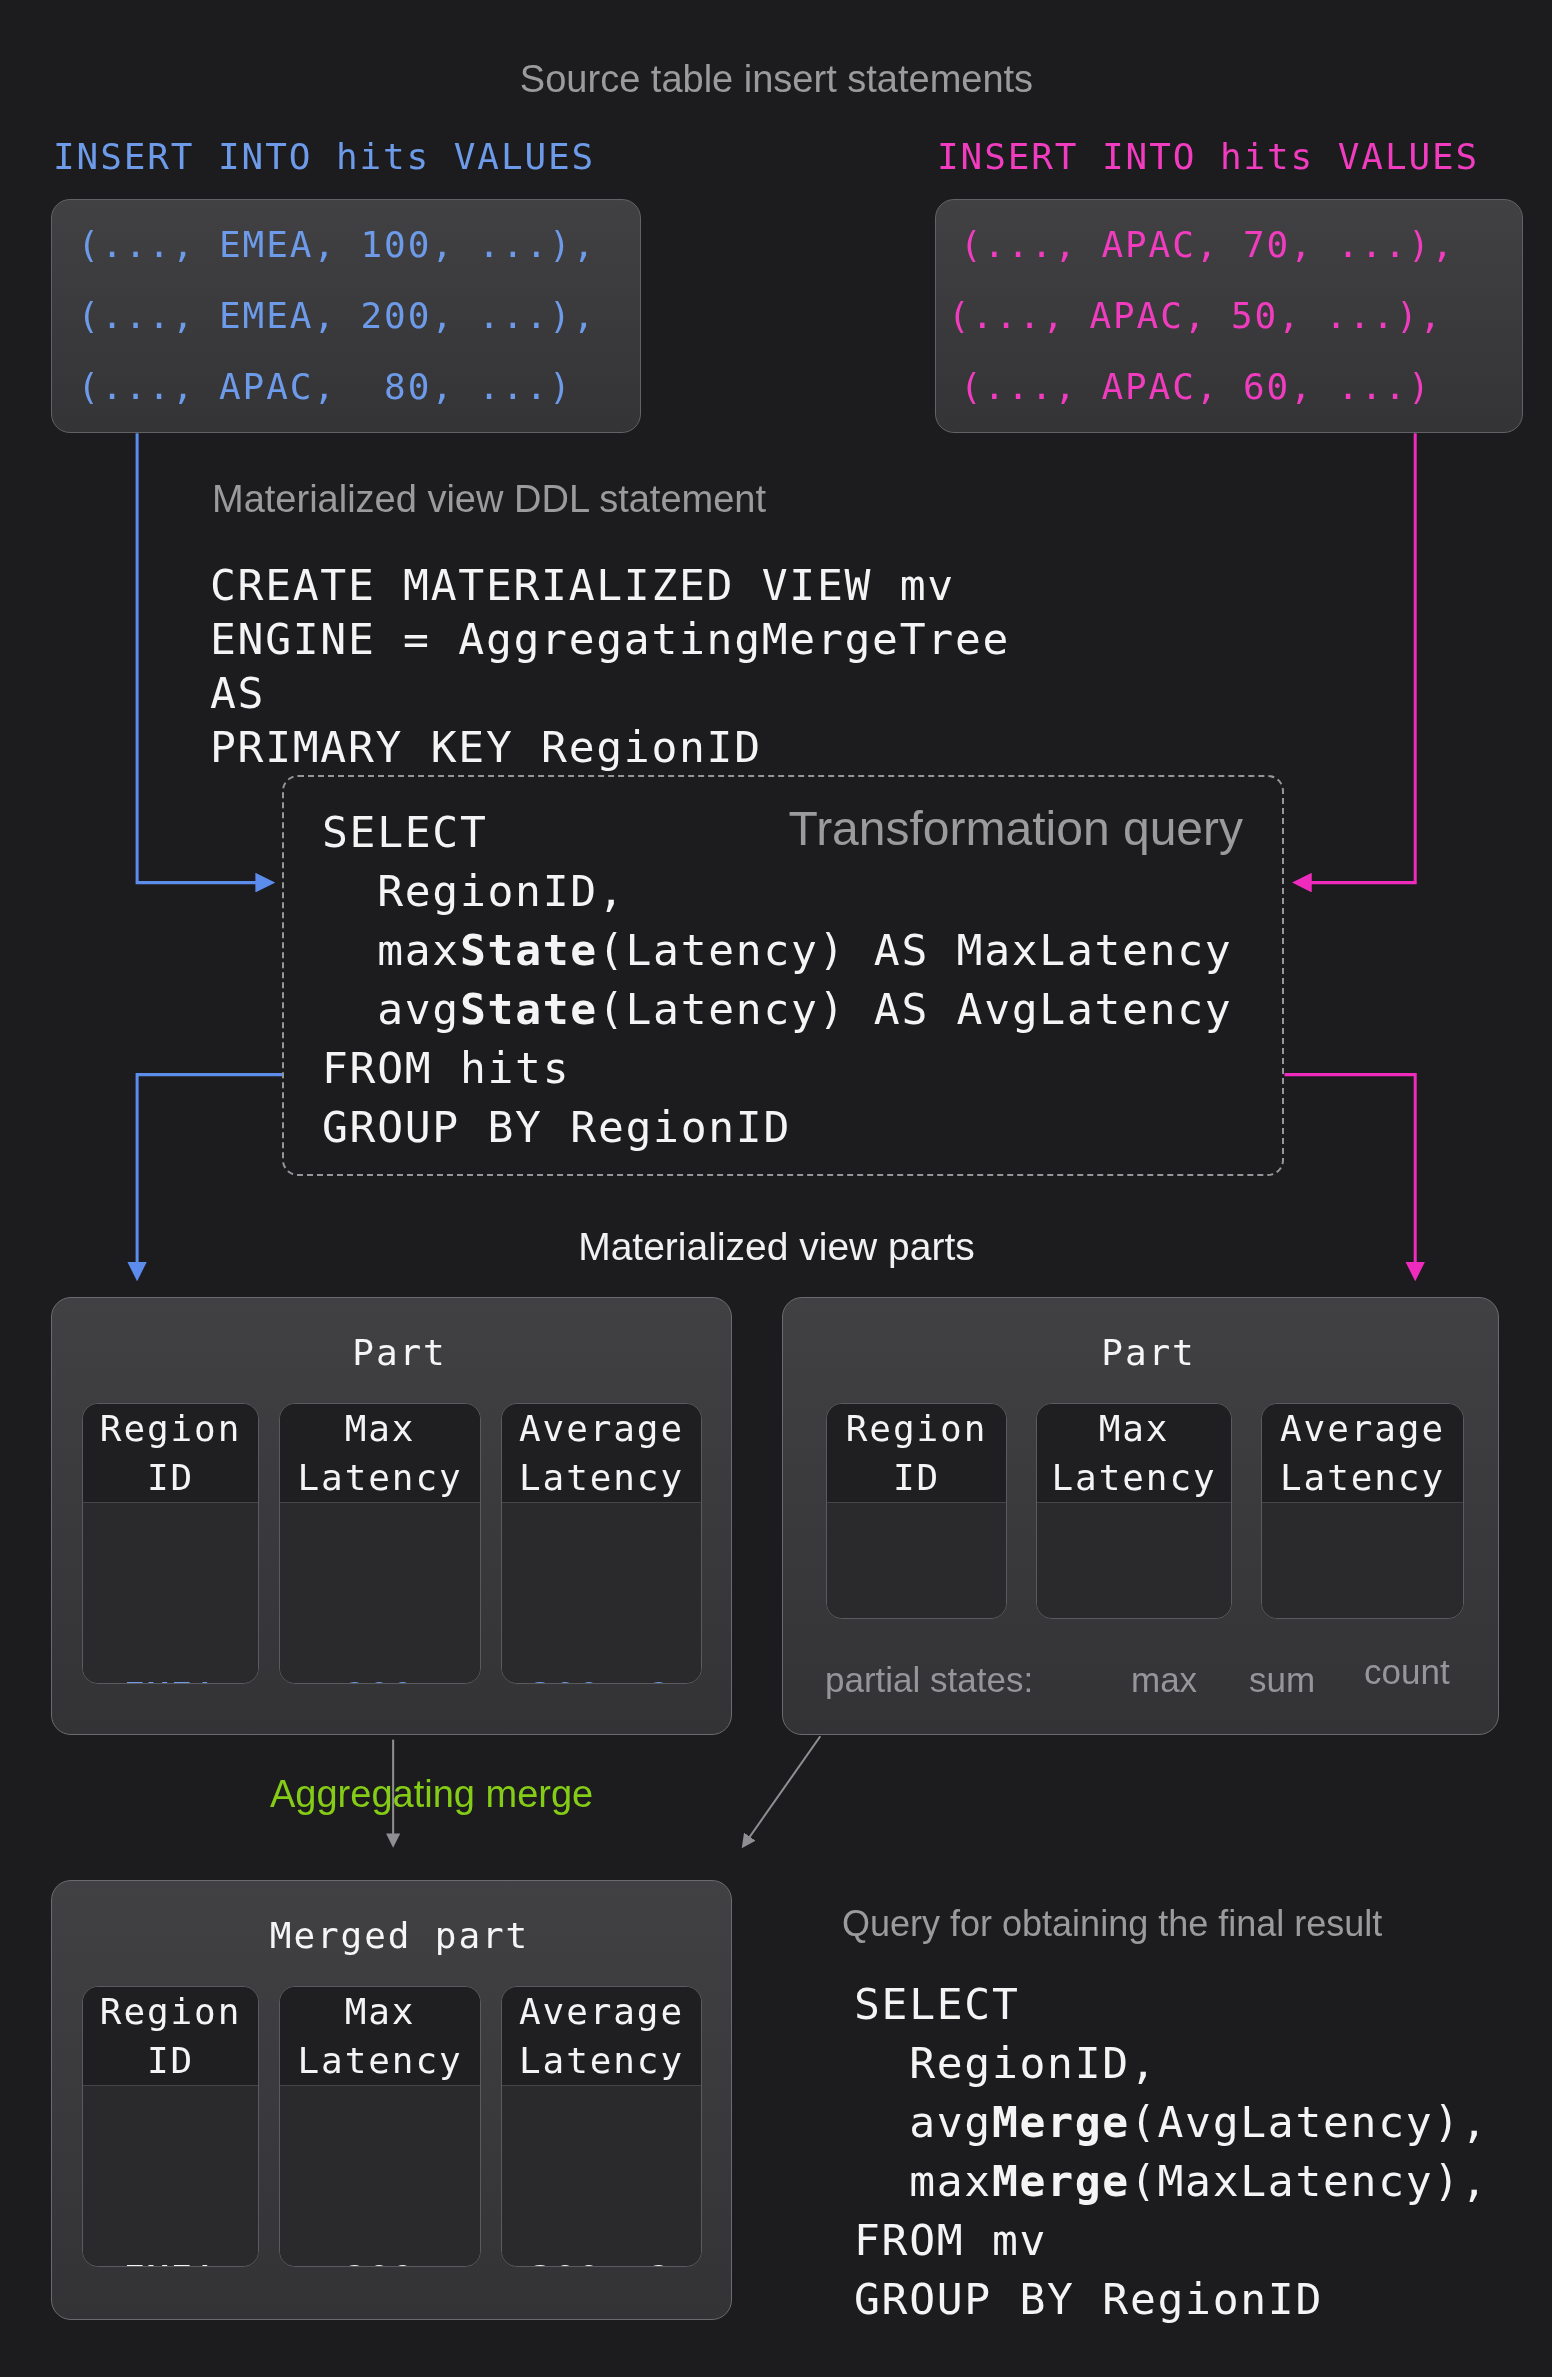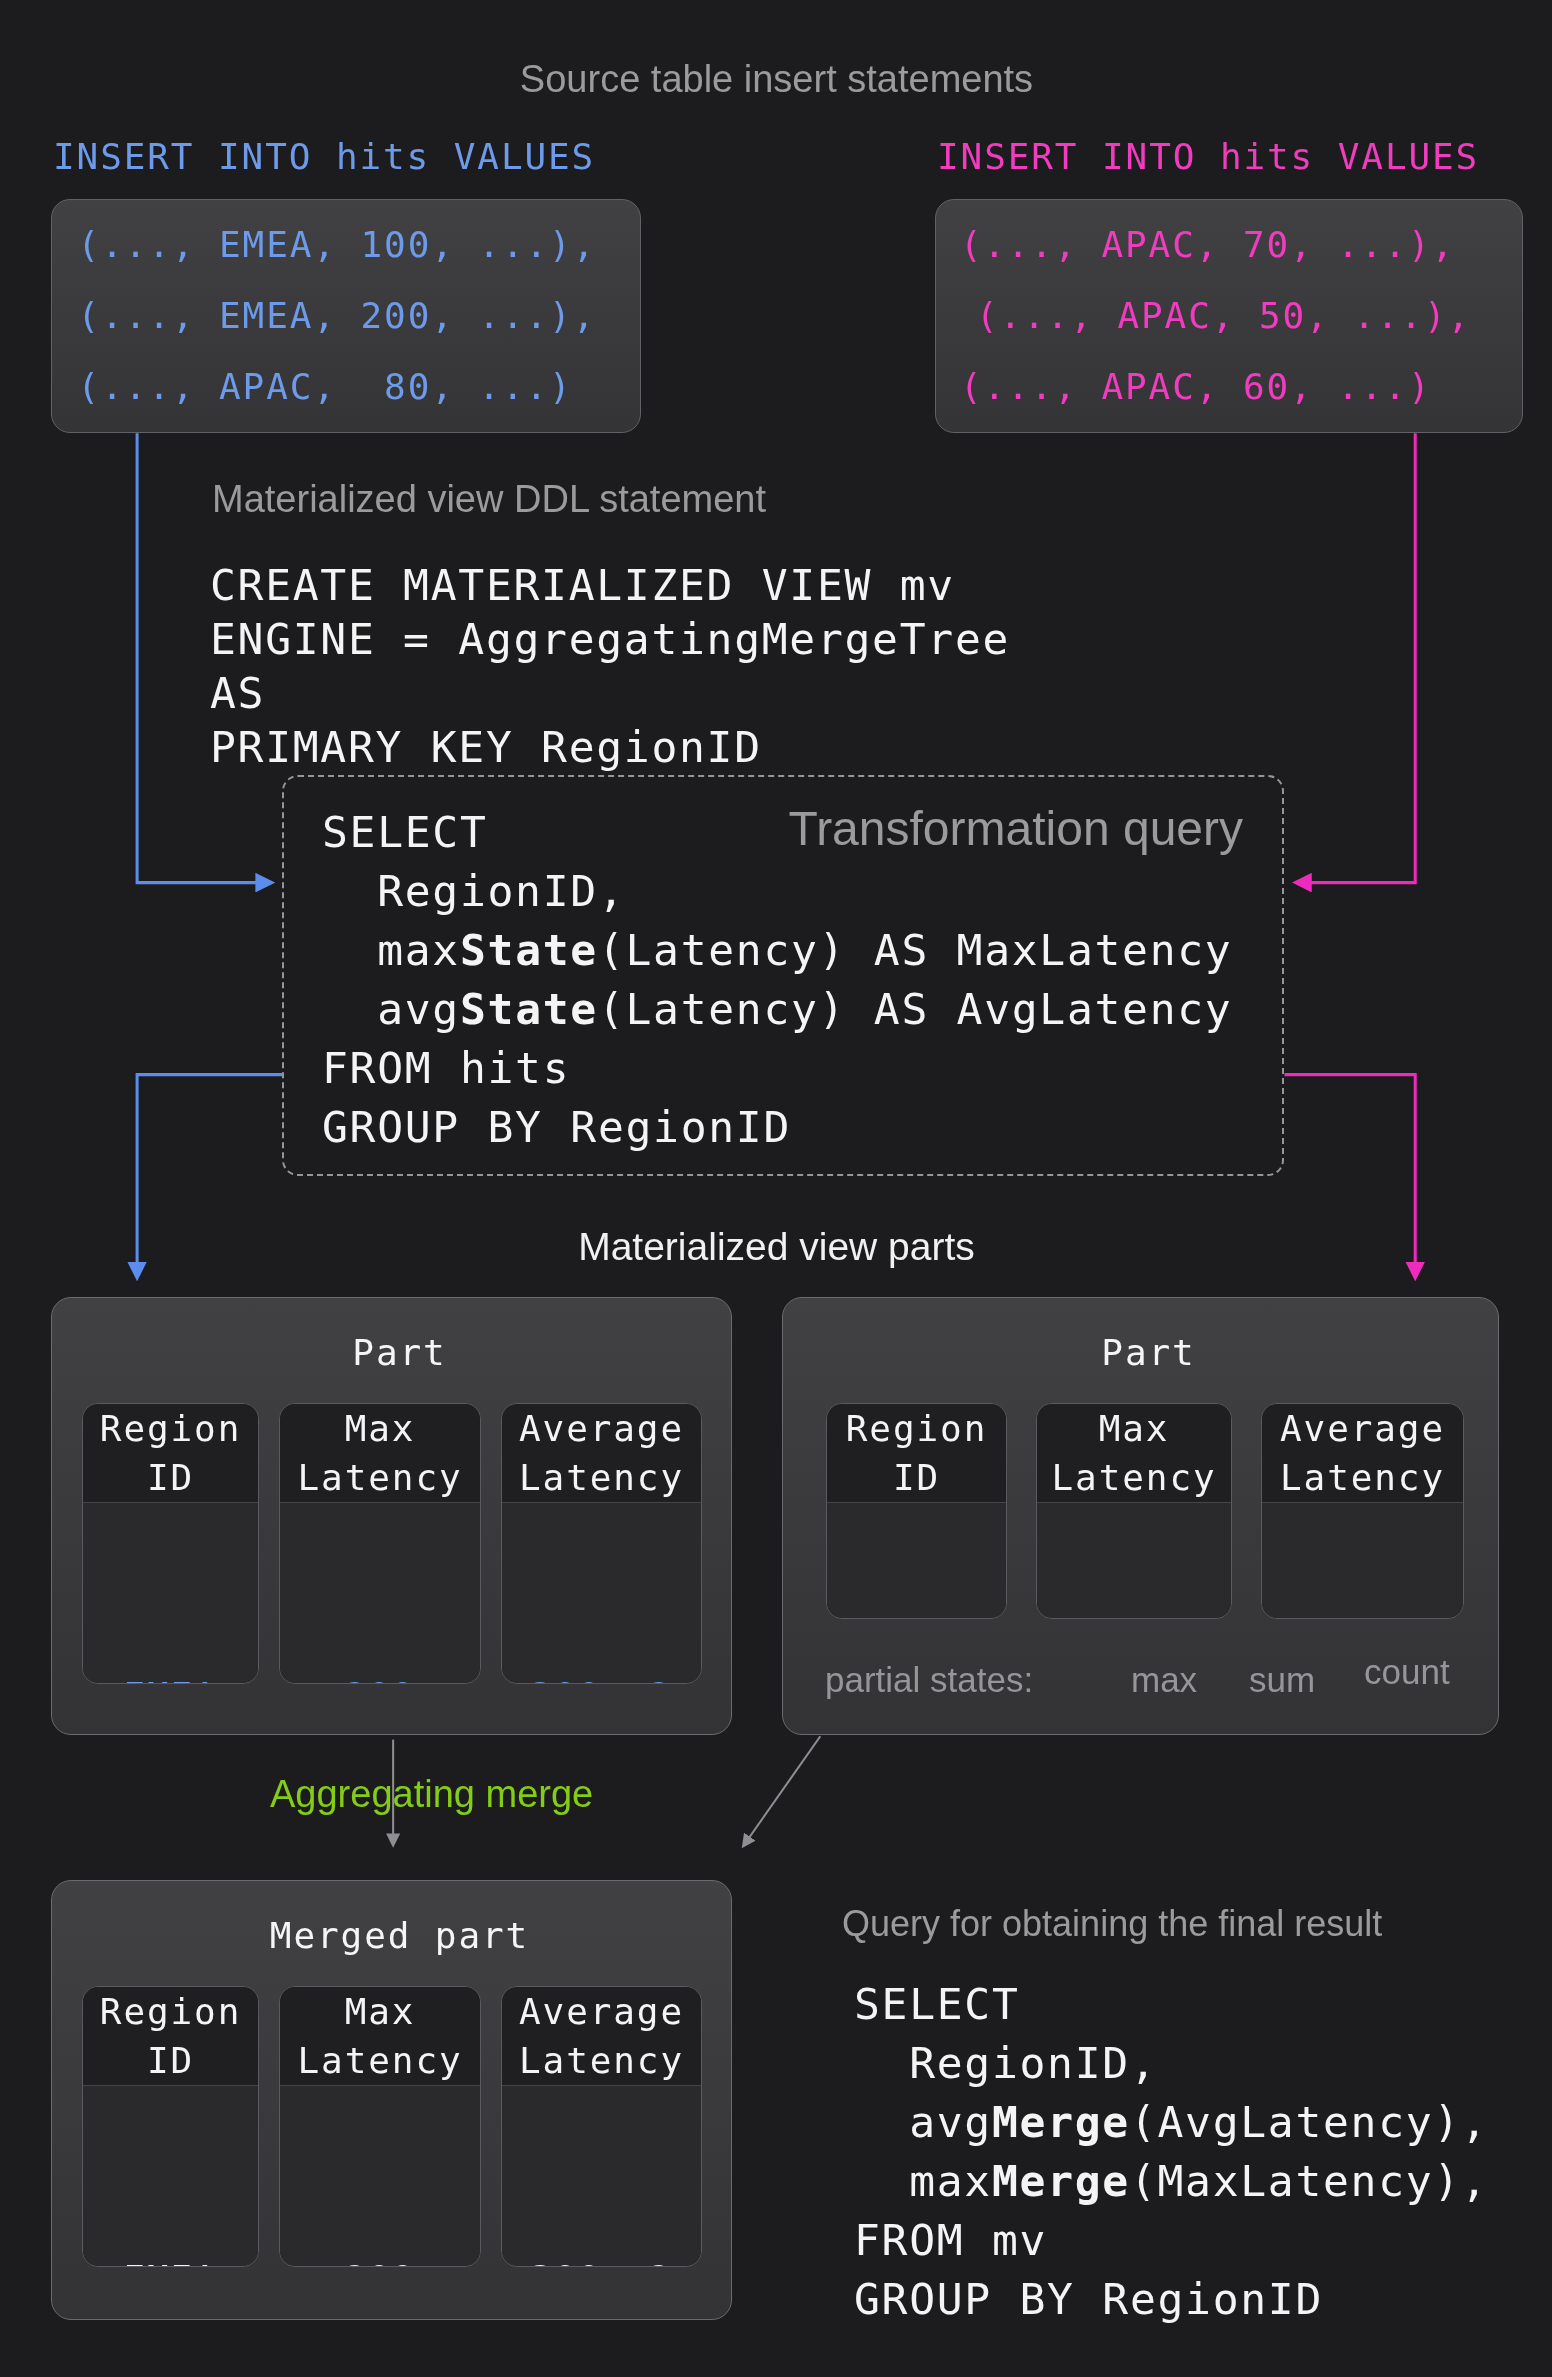--- a/index.html
+++ b/index.html
@@ -98,21 +98,21 @@
   <div class="abs mono insert-head blue" style="left:53px;top:138px;">INSERT INTO hits VALUES</div>
   <div class="abs insert-box" style="left:51px;top:199px;width:590px;height:234px;">
     <div class="row mono blue">(..., EMEA, 100, ...),</div>
     <div class="row mono blue">(..., EMEA, 200, ...),</div>
     <div class="row mono blue">(..., APAC,  80, ...)</div>
   </div>
 
   <div class="abs mono insert-head pink" style="left:937px;top:138px;">INSERT INTO hits VALUES</div>
   <div class="abs insert-box" style="left:935px;top:199px;width:588px;height:234px;">
     <div class="row mono pink" style="padding-left:24px;">(..., APAC, 70, ...),</div>
-    <div class="row mono pink" style="padding-left:40px;">(..., APAC, 50, ...),</div>
+    <div class="row mono pink" style="padding-left:12px;">(..., APAC, 50, ...),</div>
     <div class="row mono pink" style="padding-left:24px;">(..., APAC, 60, ...)</div>
   </div>
 
   <div class="abs sans graylabel" style="left:212px;top:480px;">Materialized view DDL statement</div>
   <div class="abs mono ddl" style="left:210px;top:558px;">
     <div class="codeline">CREATE MATERIALIZED VIEW mv</div>
     <div class="codeline">ENGINE = AggregatingMergeTree</div>
     <div class="codeline">AS</div>
     <div class="codeline">PRIMARY KEY RegionID</div>
   </div>

